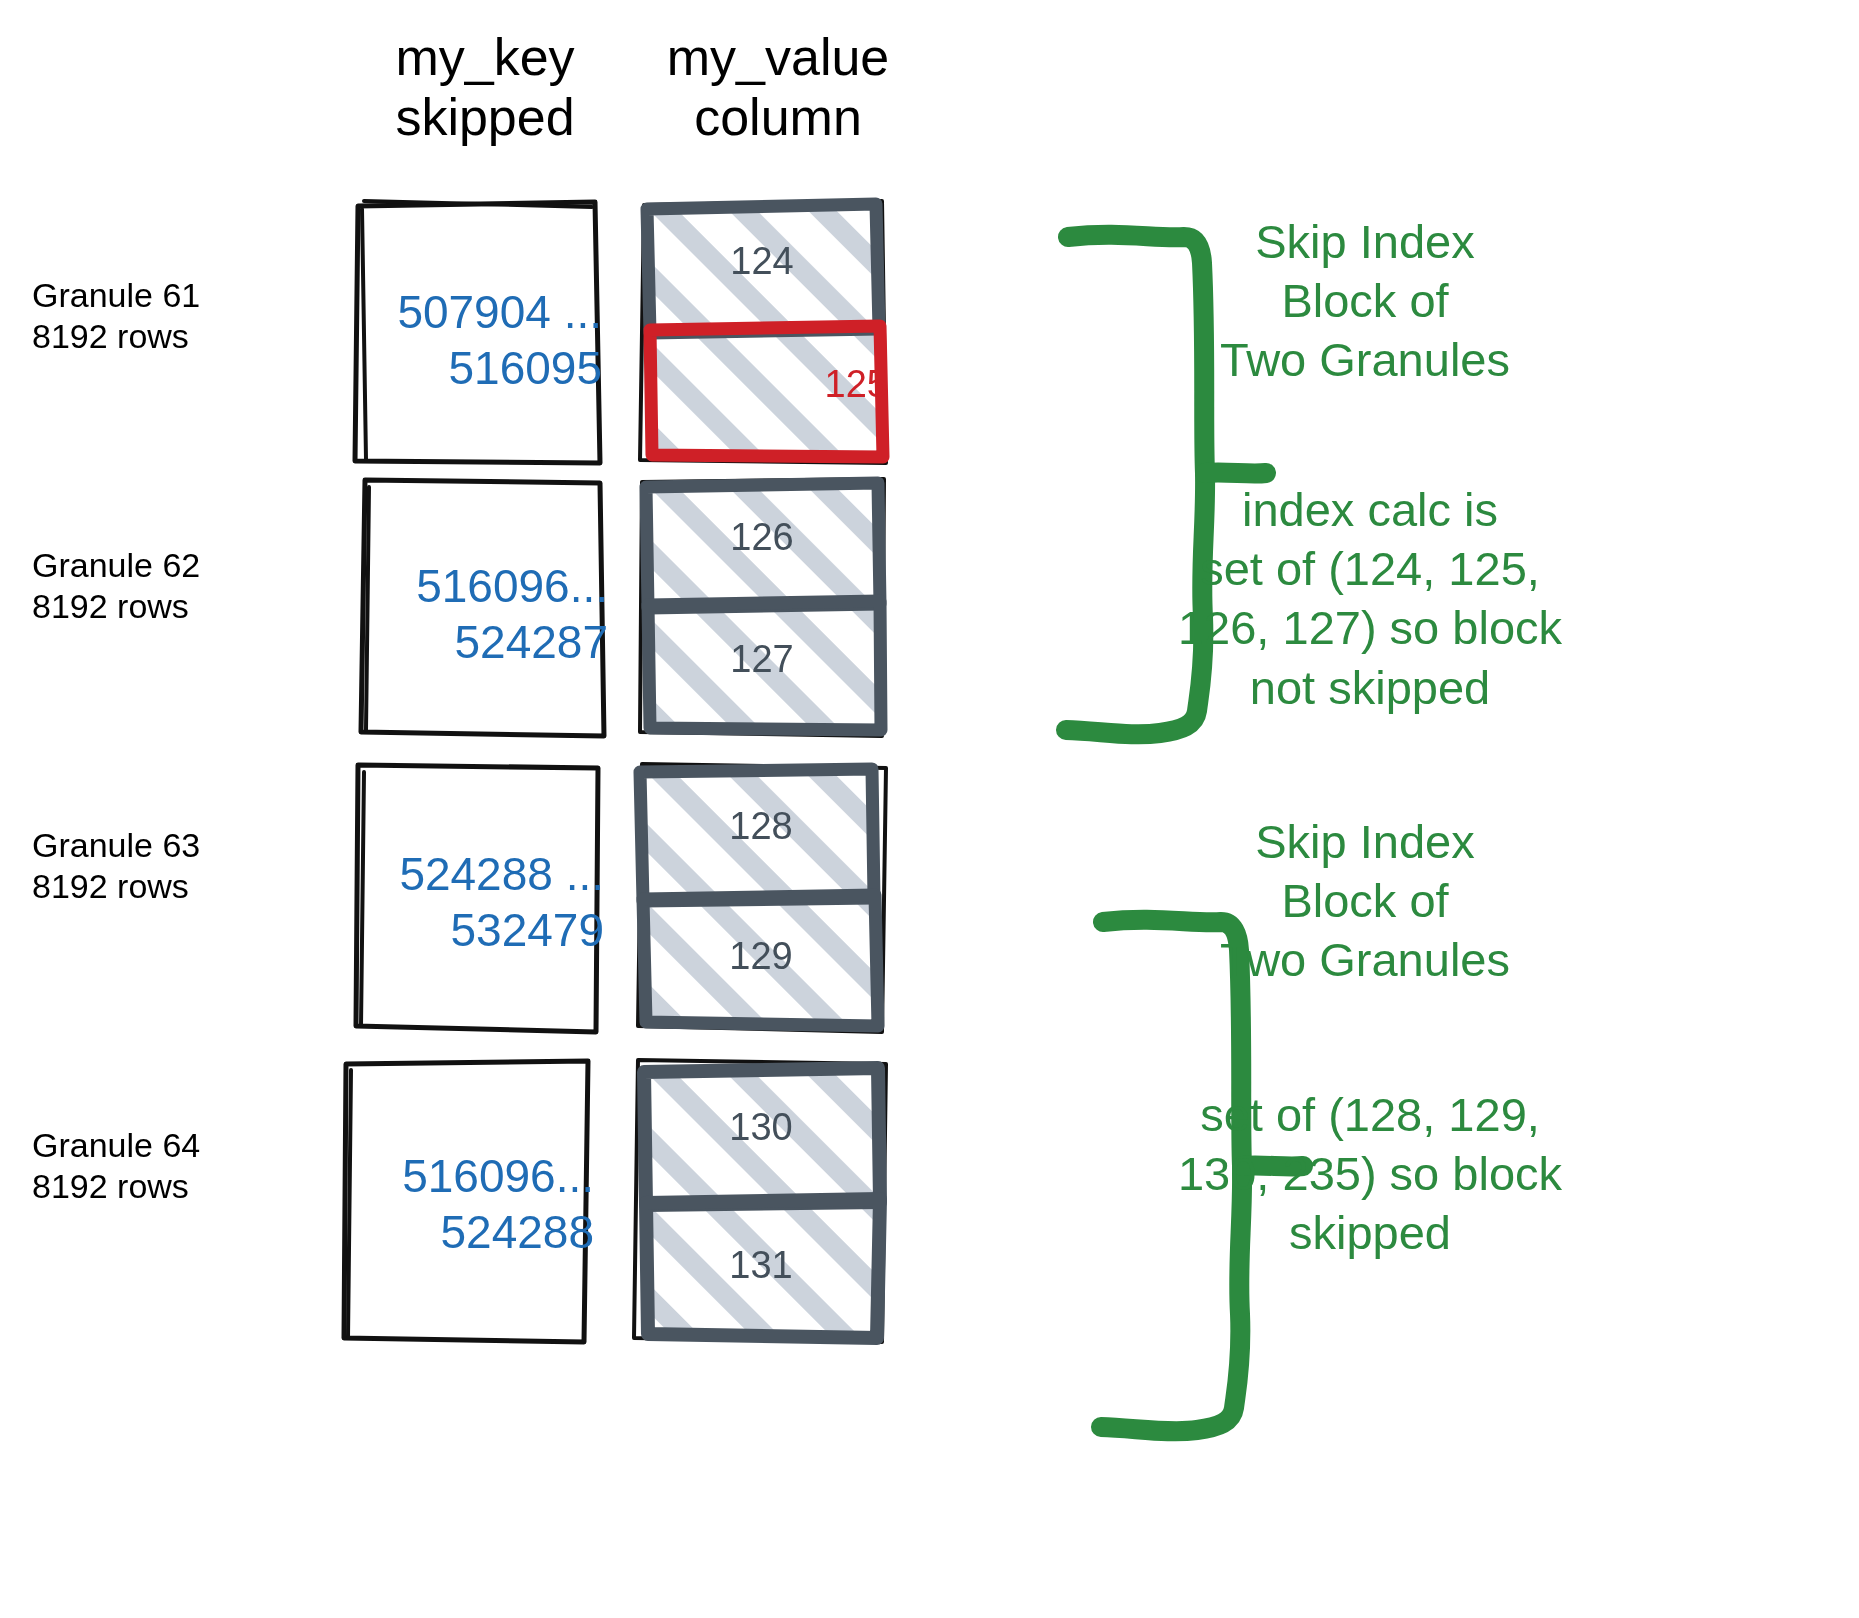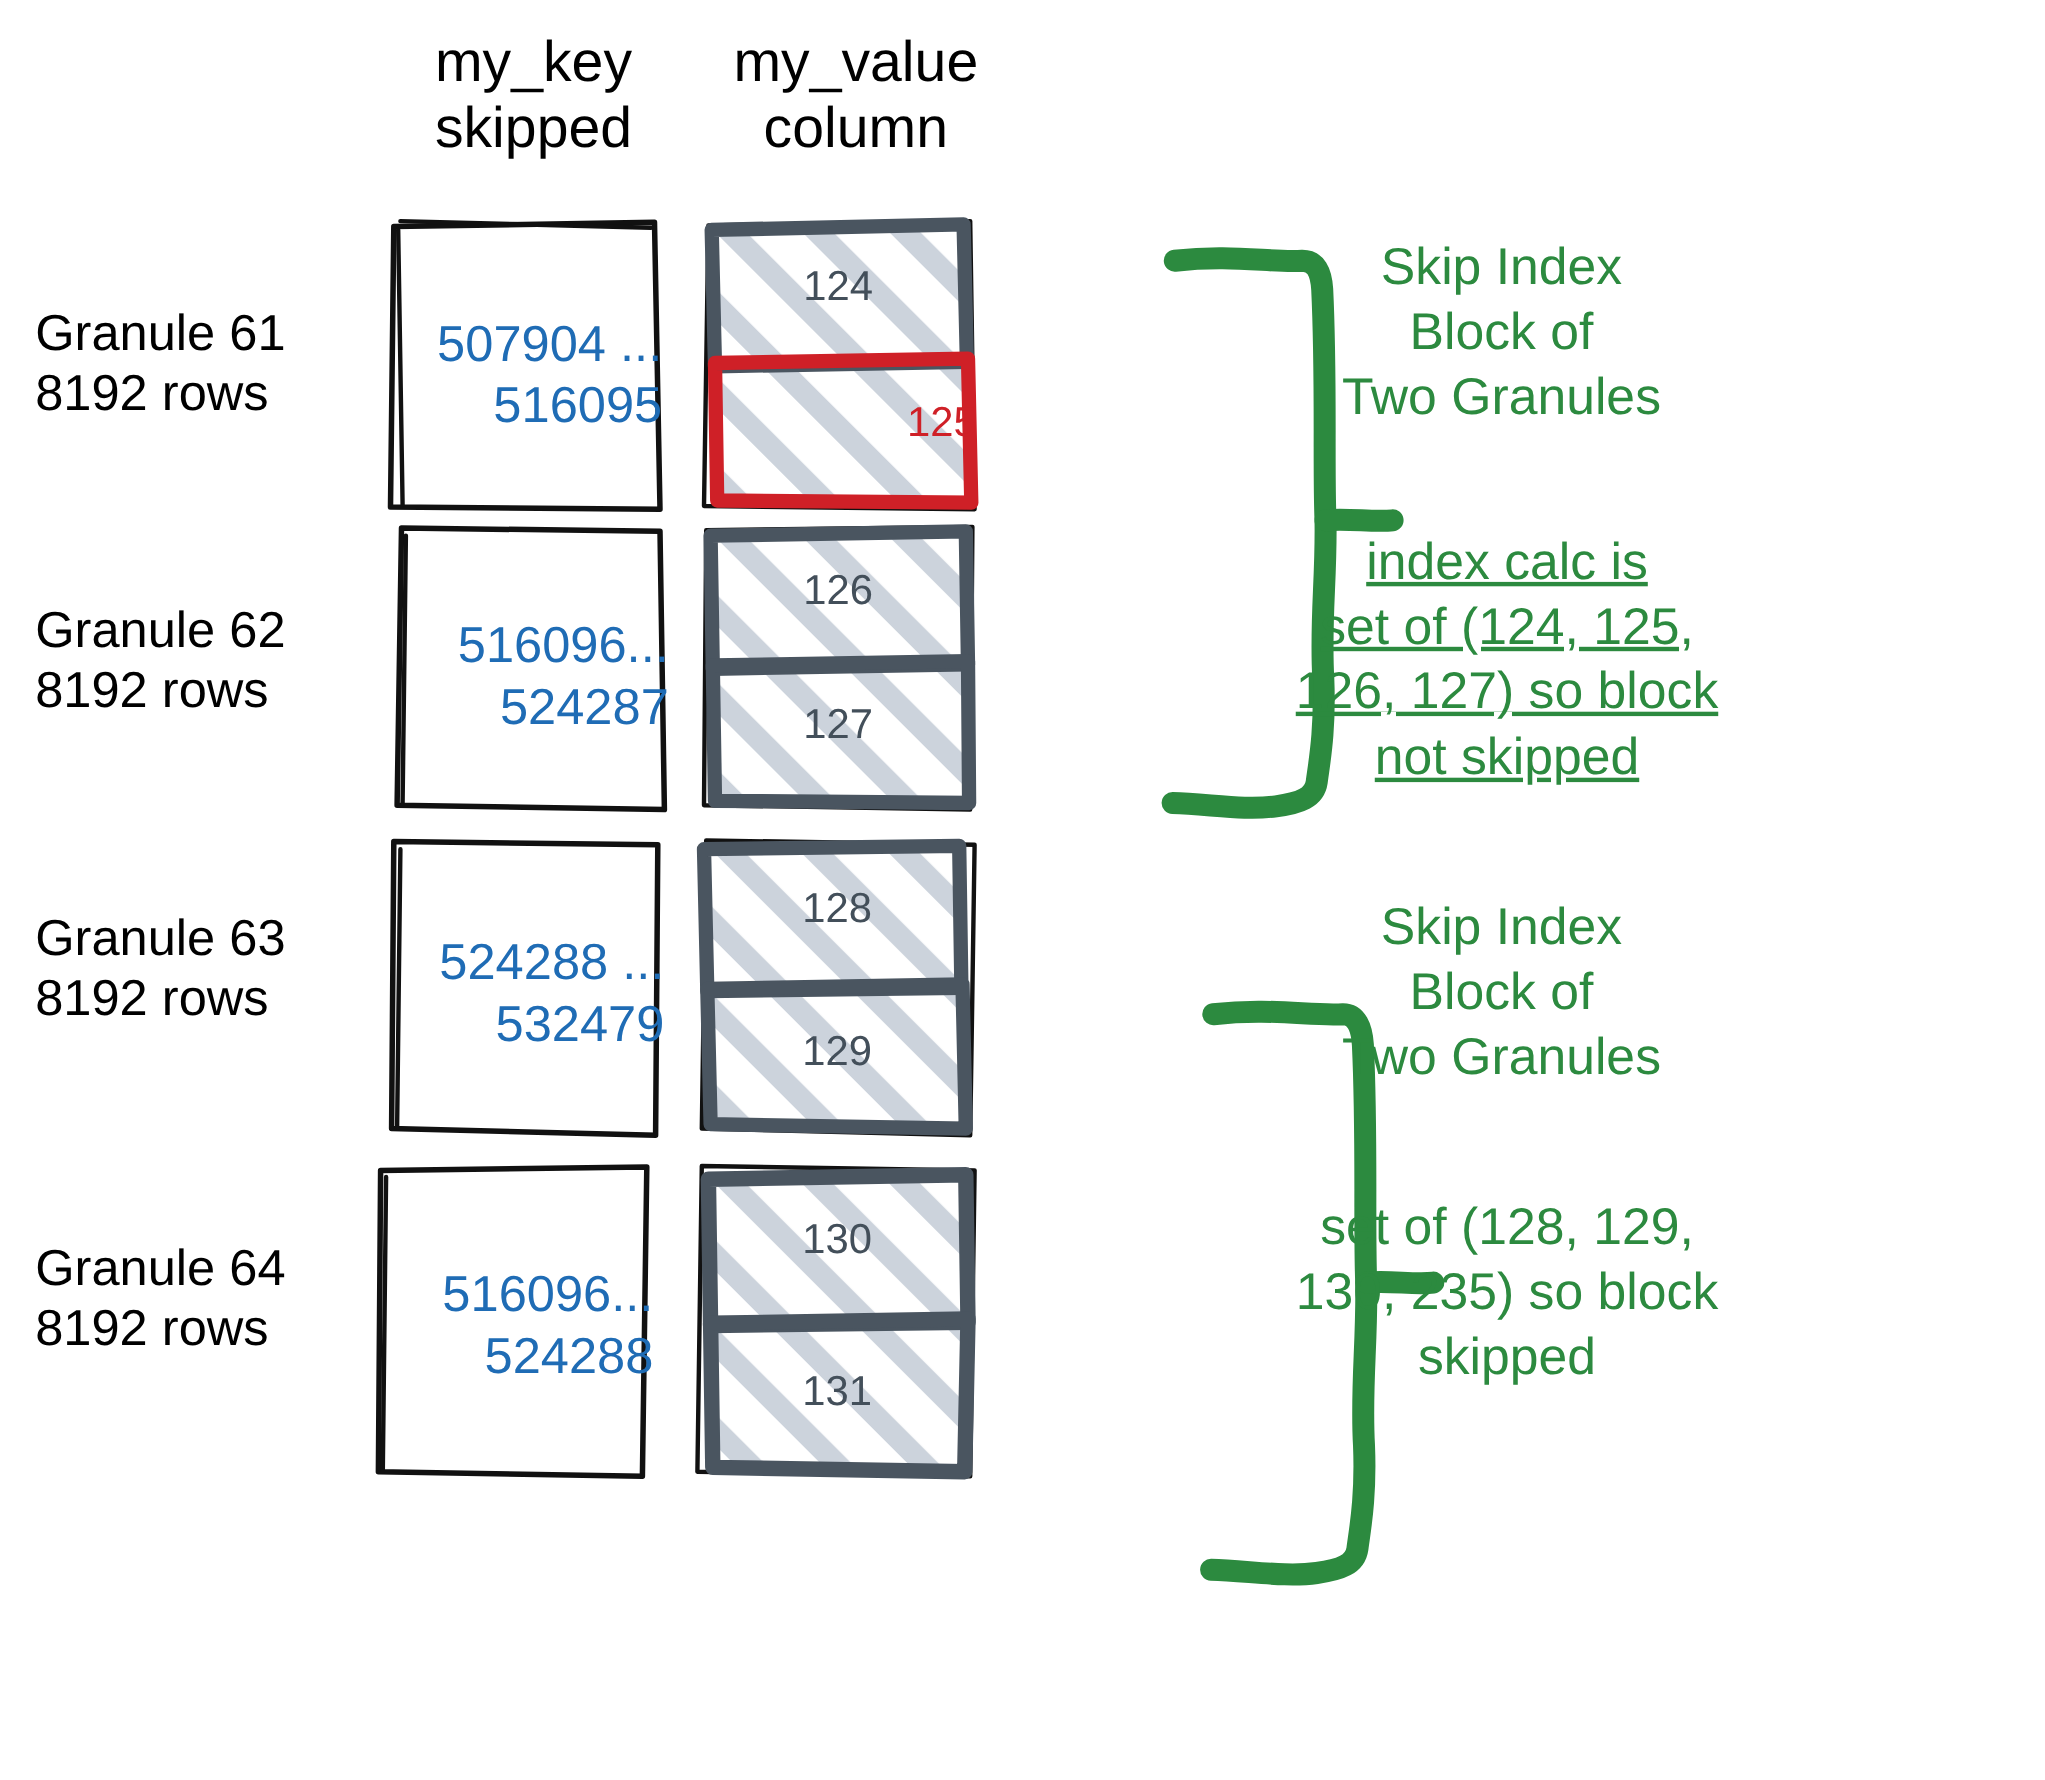--- a/index.html
+++ b/index.html
@@ -13,21 +13,21 @@
   
   .col-head{
     position:absolute;text-align:center;color:#000;
     font-size:52px;line-height:1.15;white-space:pre-line;
   }
   #hdr-key{left:335px;top:28px;width:300px;}
   #hdr-val{left:628px;top:28px;width:300px;}
 
   
   .gran-label{
-    position:absolute;color:#000;font-size:46px;line-height:1.2;
+    position:absolute;color:#000;font-size:34px;line-height:1.2;
     white-space:pre-line;text-align:left;width:330px;
   }
   #glab-61{left:32px;top:275px;}
   #glab-62{left:32px;top:545px;}
   #glab-63{left:32px;top:825px;}
   #glab-64{left:32px;top:1125px;}
 
   
   .keybox{position:absolute;}
   .keybox svg{position:absolute;left:0;top:0;overflow:visible;}
@@ -45,21 +45,21 @@
     text-align:center;width:100%;left:0;
   }
   .cellnum.red{color:#cf2027;text-align:right;}
 
   
   .green-note{
     position:absolute;color:#2c8a3f;font-size:47px;line-height:1.26;
     text-align:center;white-space:pre-line;width:520px;
   }
   #note-a{left:1105px;top:212px;}
-  #note-b{left:1100px;top:480px;text-decoration:underline;}
+  #note-b{left:1100px;top:480px;}
   #note-c{left:1105px;top:812px;}
   #note-d{left:1100px;top:1085px;}
 
   
   .bracket{position:absolute;overflow:visible;}
 </style>
 </head>
 <body>
 
 <div class="stage">

